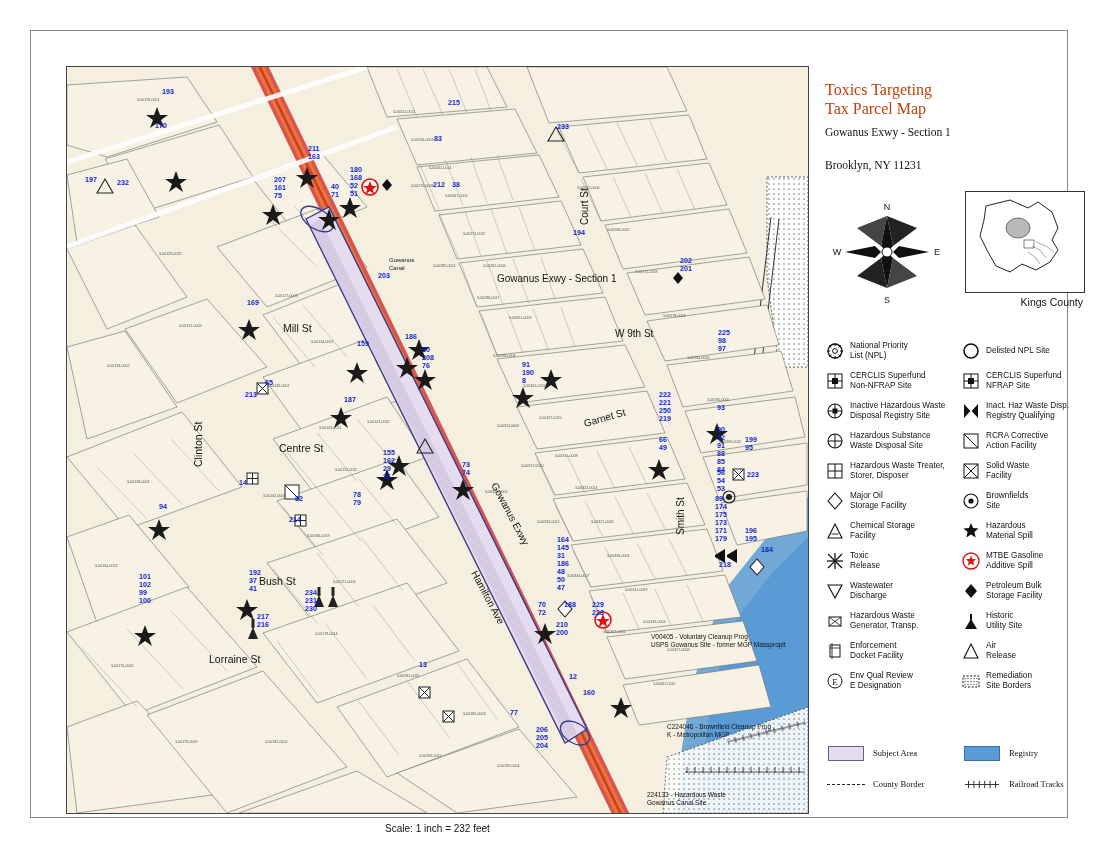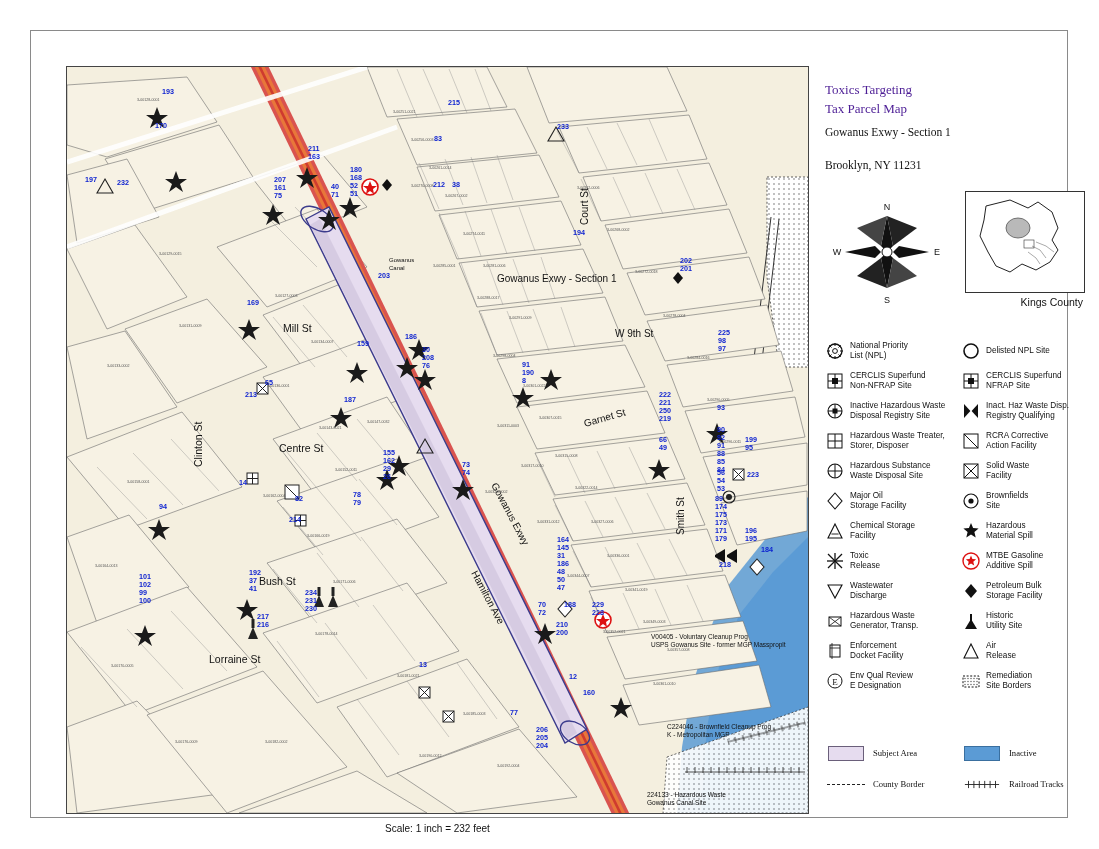--- a/index.html
+++ b/index.html
@@ -55,23 +55,23 @@
   
   #side-panel {
     position: absolute;
     left: 786px; top: 35px;
     width: 278px;
     height: 748px;
   }
   .title-block { position:absolute; left:8px; top:14px; width:268px; }
   .title-1 {
     font-family: "Liberation Serif", serif;
-    font-size: 13px;
+    font-size: 16px;
     line-height: 19px;
-    color: #4c1d95;
+    color: #c2410c;
   }
   .title-2 {
     font-family: "Liberation Serif", serif;
     font-size: 11.5px;
     line-height: 17px;
     color: #111;
     margin-top: 6px;
   }
   
   #compass { position:absolute; left: 10px; top: 130px; width: 120px; height: 110px; }
@@ -695,41 +695,41 @@
                   </svg>
                 </div>
                 <div class="legend-lbl">
                   <div>Inactive Hazardous Waste</div>
                   <div>Disposal Registry Site</div>
                 </div>
               </div>
               <div class="legend-row">
                 <div class="legend-sym">
                   <svg width="20" height="20" viewBox="0 0 20 20">
+                    <circle cx="10" cy="10" r="7" fill="#fff" stroke="#111" stroke-width="1.1"></circle>
+                    <line x1="10" y1="3" x2="10" y2="17" stroke="#111" stroke-width="1"></line>
+                    <line x1="3" y1="10" x2="17" y2="10" stroke="#111" stroke-width="1"></line>
+                  </svg>
+                </div>
+                <div class="legend-lbl">
+                  <div>Hazardous Substance</div>
+                  <div>Waste Disposal Site</div>
+                </div>
+              </div>
+              <div class="legend-row">
+                <div class="legend-sym">
+                  <svg width="20" height="20" viewBox="0 0 20 20">
                     <rect x="3" y="3" width="14" height="14" fill="#fff" stroke="#111" stroke-width="1"></rect>
                     <line x1="10" y1="3" x2="10" y2="17" stroke="#111" stroke-width="1"></line>
                     <line x1="3" y1="10" x2="17" y2="10" stroke="#111" stroke-width="1"></line>
                   </svg>
                 </div>
                 <div class="legend-lbl">
                   <div>Hazardous Waste Treater,</div>
                   <div>Storer, Disposer</div>
-                </div>
-              </div>
-              <div class="legend-row">
-                <div class="legend-sym">
-                  <svg width="20" height="20" viewBox="0 0 20 20">
-                    <circle cx="10" cy="10" r="7" fill="#fff" stroke="#111" stroke-width="1.1"></circle>
-                    <line x1="10" y1="3" x2="10" y2="17" stroke="#111" stroke-width="1"></line>
-                    <line x1="3" y1="10" x2="17" y2="10" stroke="#111" stroke-width="1"></line>
-                  </svg>
-                </div>
-                <div class="legend-lbl">
-                  <div>Hazardous Substance</div>
-                  <div>Waste Disposal Site</div>
                 </div>
               </div>
               <div class="legend-row">
                 <div class="legend-sym">
                   <svg width="20" height="20" viewBox="0 0 20 20">
                     <polygon points="10,2 17,10 10,18 3,10" fill="#fff" stroke="#111" stroke-width="1.1"></polygon>
                   </svg>
                 </div>
                 <div class="legend-lbl">
                   <div>Major Oil</div>
@@ -979,21 +979,21 @@
             <div class="wide-sym">
                 <span class="sw-subject"></span>
               </div>
             <div class="wide-lbl">Subject
 Area</div>
           </div>
           <div class="wide-half">
             <div class="wide-sym">
                 <span class="sw-water"></span>
               </div>
-            <div class="wide-lbl">Inactive</div>
+            <div class="wide-lbl">Registry</div>
           </div>
         </div>
         <div class="wide-row">
           <div class="wide-half">
             <div class="wide-sym">
                 <span class="sw-county"></span>
               </div>
             <div class="wide-lbl">County
 Border</div>
           </div>

